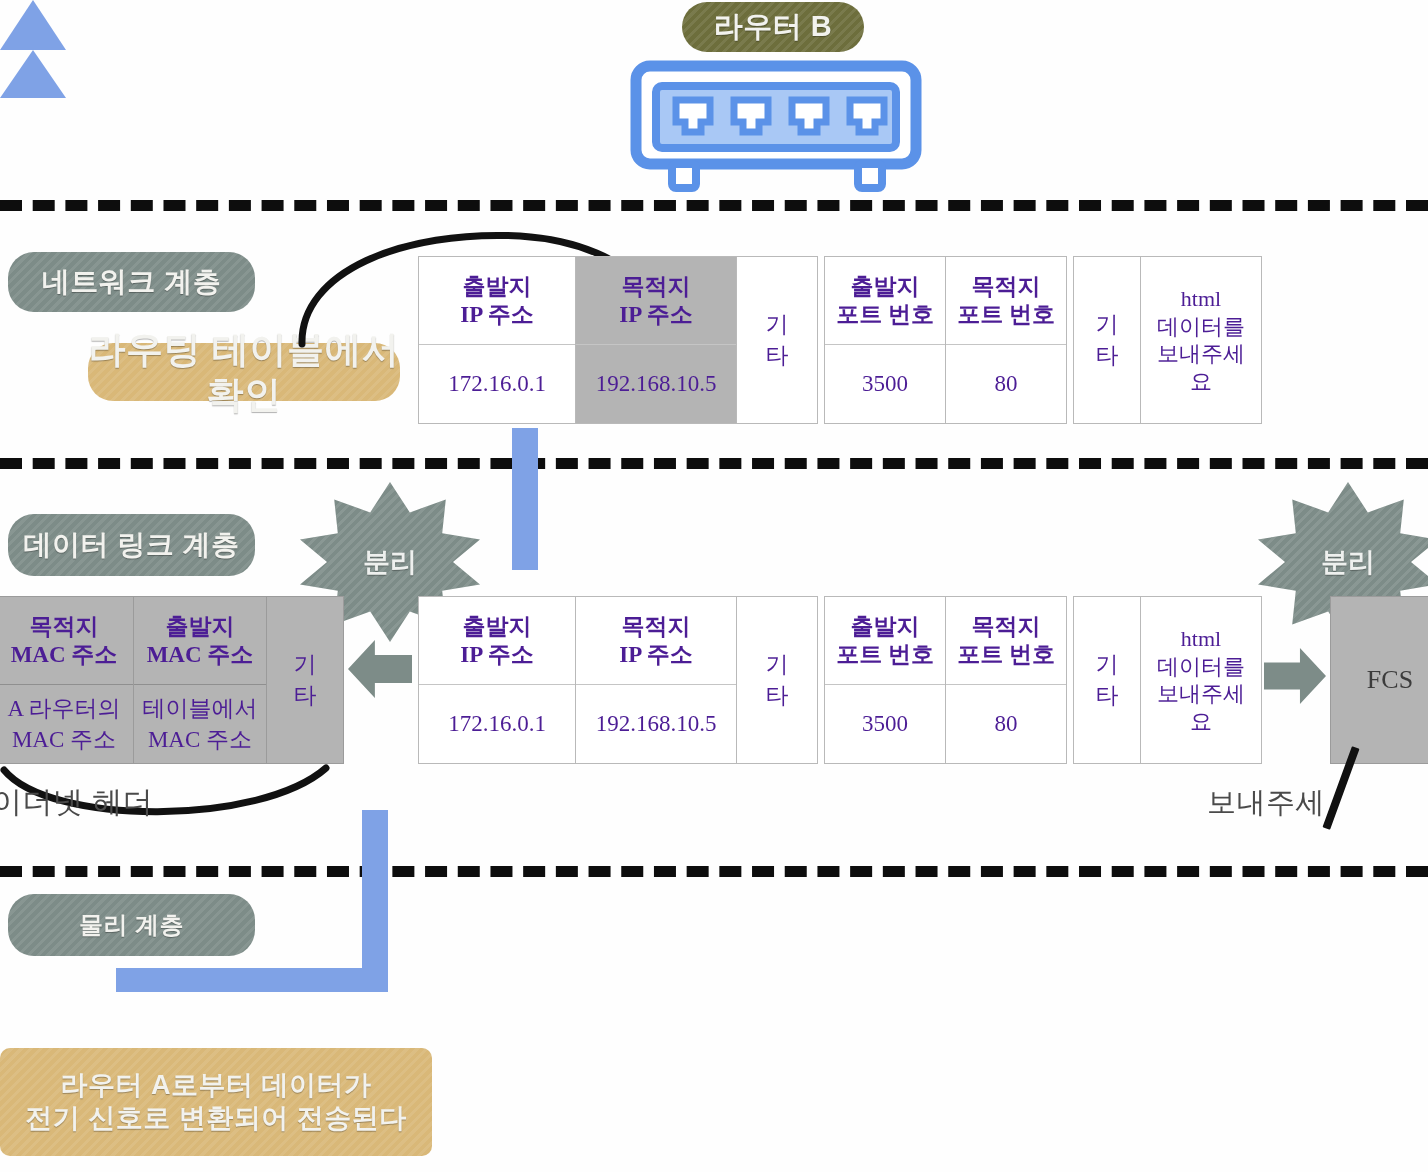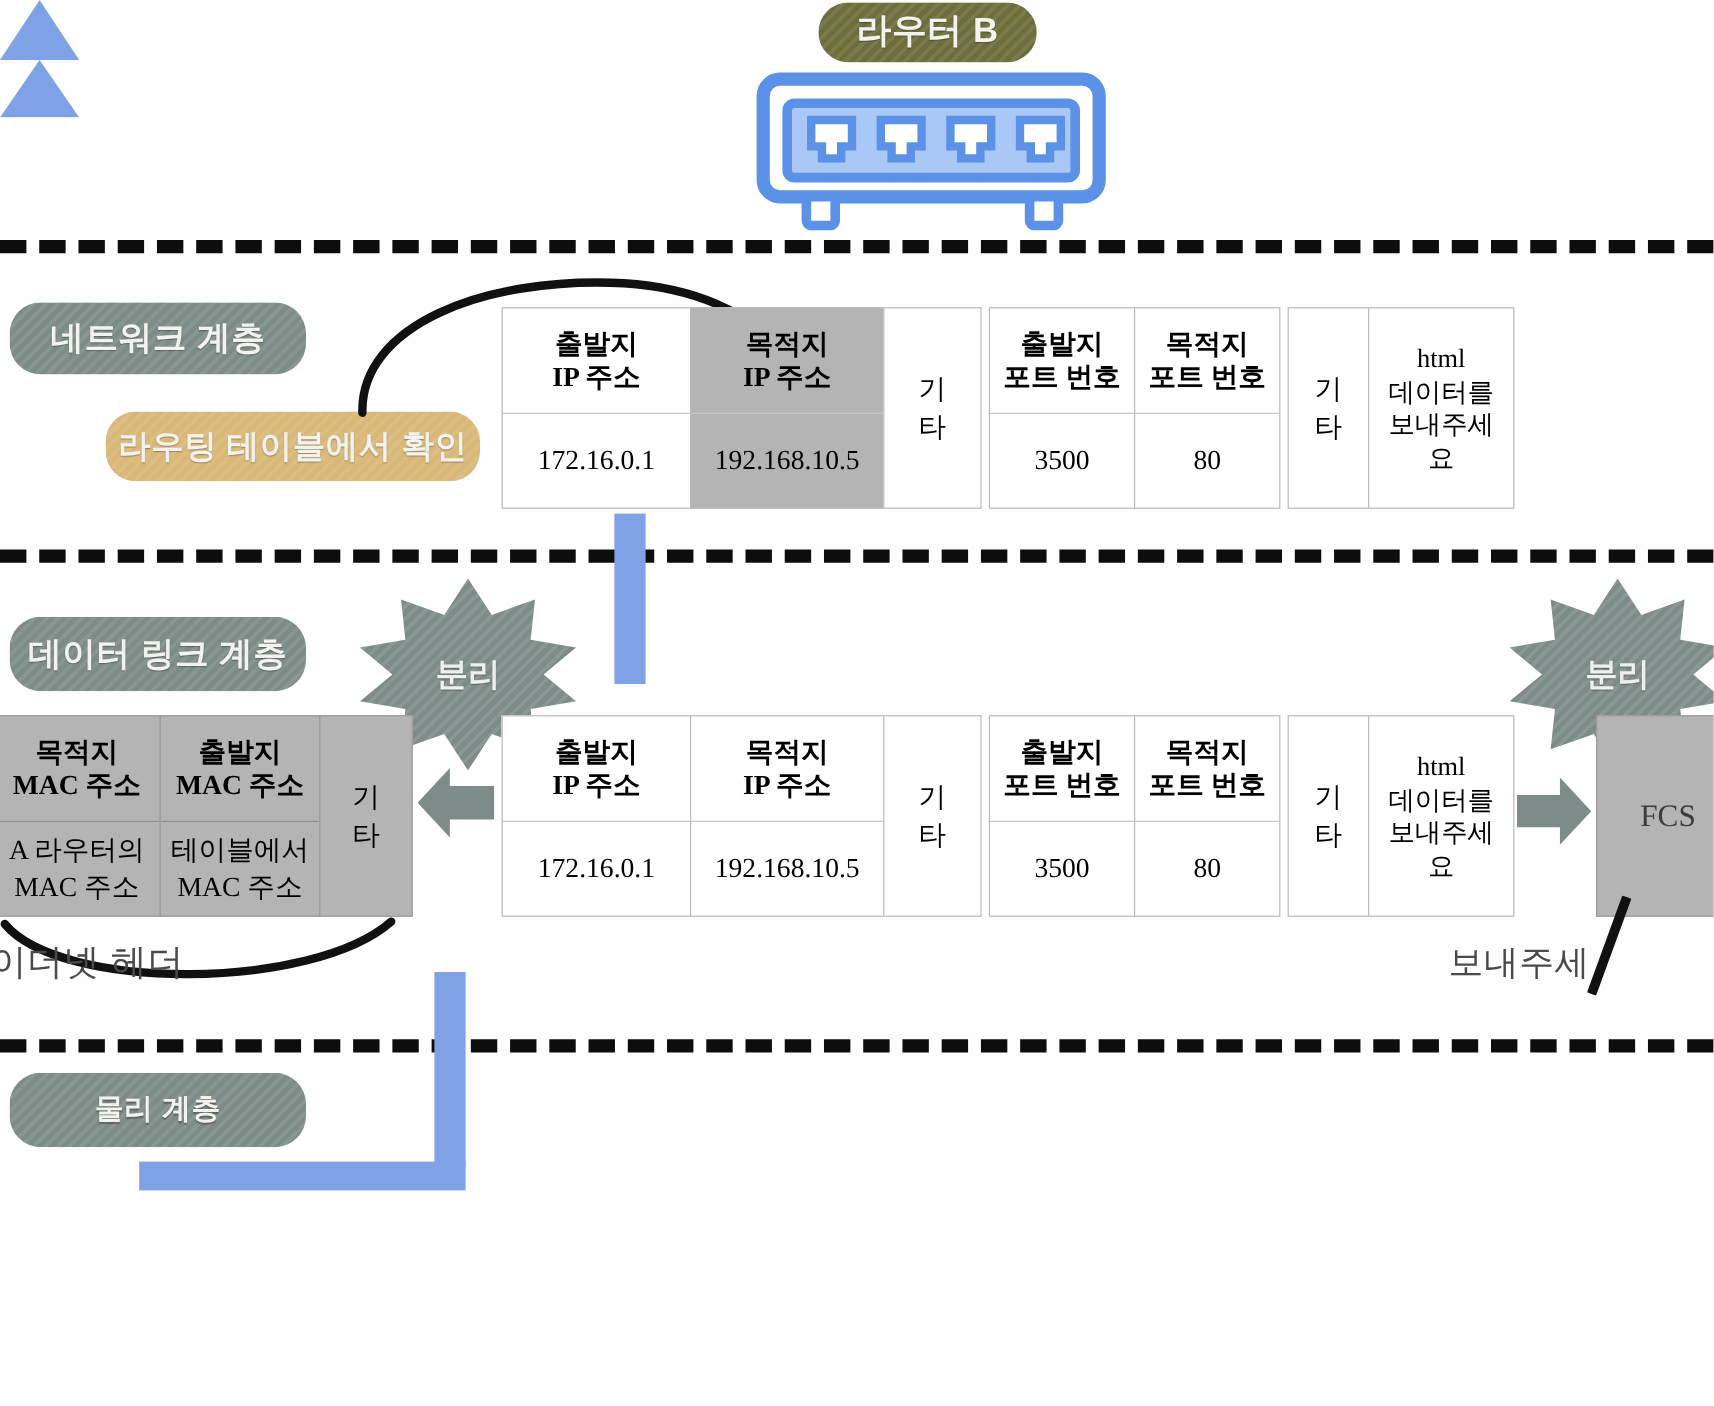--- a/index.html
+++ b/index.html
@@ -25,39 +25,39 @@
     background-image:repeating-linear-gradient(135deg,rgba(255,255,255,.085) 0 3px,rgba(0,0,0,0) 3px 7px);
   }
   .pill-gray{background-color:#7d8c88;}
   .pill-olive{background-color:#6d6e3c;}
   .pill-tan{background-color:#d9b878;border-radius:10px;}
 
   #router-b-label{left:682px;top:2px;width:182px;height:50px;font-size:29px;}
   #network-layer-label{left:8px;top:252px;width:247px;height:60px;font-size:28px;}
   #datalink-layer-label{left:8px;top:492px;width:247px;height:62px;font-size:28px;margin-top:22px;}
   #physical-layer-label{left:8px;top:894px;width:247px;height:62px;font-size:24px;}
-  #routing-table-note{left:88px;top:343px;width:312px;height:58px;font-size:27px;border-radius:25px;}
+  #routing-table-note{left:88px;top:343px;width:312px;height:58px;font-size:37px;border-radius:25px;}
   #signal-note{left:0px;top:1048px;width:432px;height:108px;font-size:27px;padding:0 6px;
                box-sizing:border-box;}
 
   
   #router-device{position:absolute;left:630px;top:60px;width:292px;height:132px;}
 
   
   .pkt{position:absolute;display:flex;align-items:stretch;
        background:#fff;box-sizing:border-box;}
   .col{
     display:flex;flex-direction:column;box-sizing:border-box;
     border:1px solid #b9b9b9;margin-left:-1px;background:#fff;
   }
   .col:first-child{margin-left:0;}
   .col.sep-gap{margin-left:6px;}
   .cell{
     display:flex;align-items:center;justify-content:center;text-align:center;
-    color:#000000;box-sizing:border-box;padding:2px 4px;
+    color:#4c1d95;box-sizing:border-box;padding:2px 4px;
     font-family:"Liberation Serif","DejaVu Serif",serif;
   }
   .cell.head{border-bottom:1px solid #c5c5c5;font-weight:700;line-height:1.2;}
   .cell.val{font-weight:400;}
   .col.single .cell{border-bottom:none;}
   .col.shaded{background:#b4b4b4;}
   .col.shaded .cell{background:transparent;}
 
   
   #network-packet{left:418px;top:256px;height:168px;font-size:23px;}
@@ -291,14 +291,20 @@
 
   <svg class="curve" style="left:-10px;top:764px;" width="350" height="60" xmlns="http://www.w3.org/2000/svg">
     <path d="M14 6 C 60 62, 270 62, 336 4" fill="none" stroke="#111111" stroke-width="7" stroke-linecap="round"></path>
   </svg>
   <div id="ethernet-header-label">이더넷 헤더</div>
 
   <div class="blue" id="blue-arrow-phys-stem-h"></div>
   <div class="blue" id="blue-arrow-phys-stem-v"></div>
   <div id="blue-arrow-phys-head"></div>
 
+  <div class="pill pill-tan" id="signal-note">
+    <span style="display:block;">
+      <span>라우터 A로부터 데이터가</span><br>
+      <span>전기 신호로 변환되어 전송된다</span>
+    </span>
+  </div>
 
 </div>
 
 </body></html>

